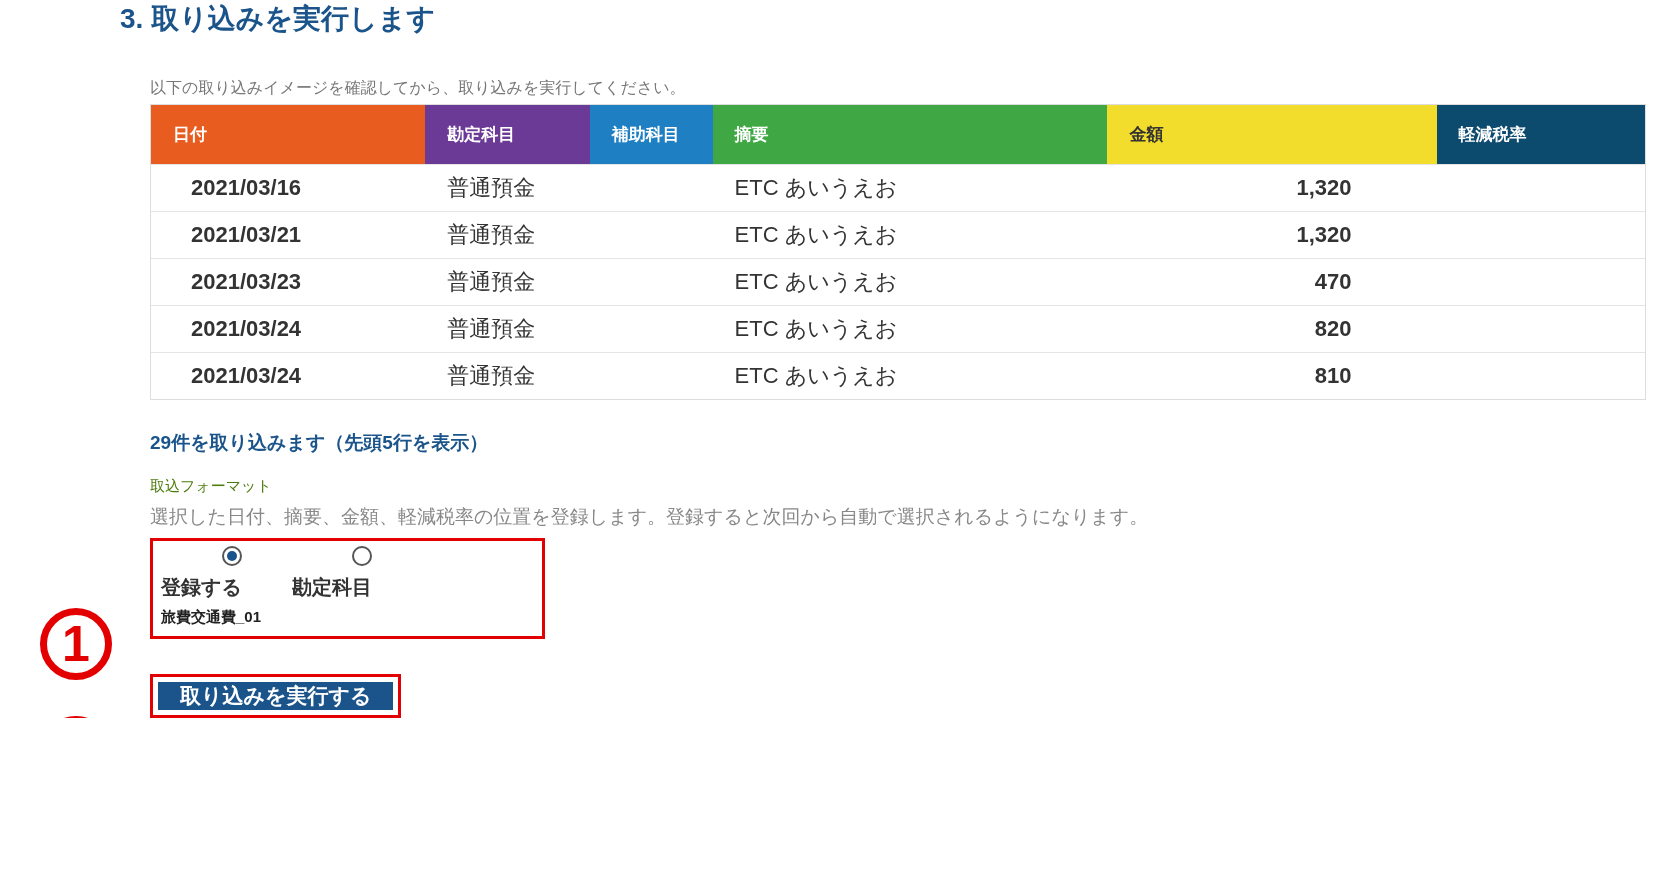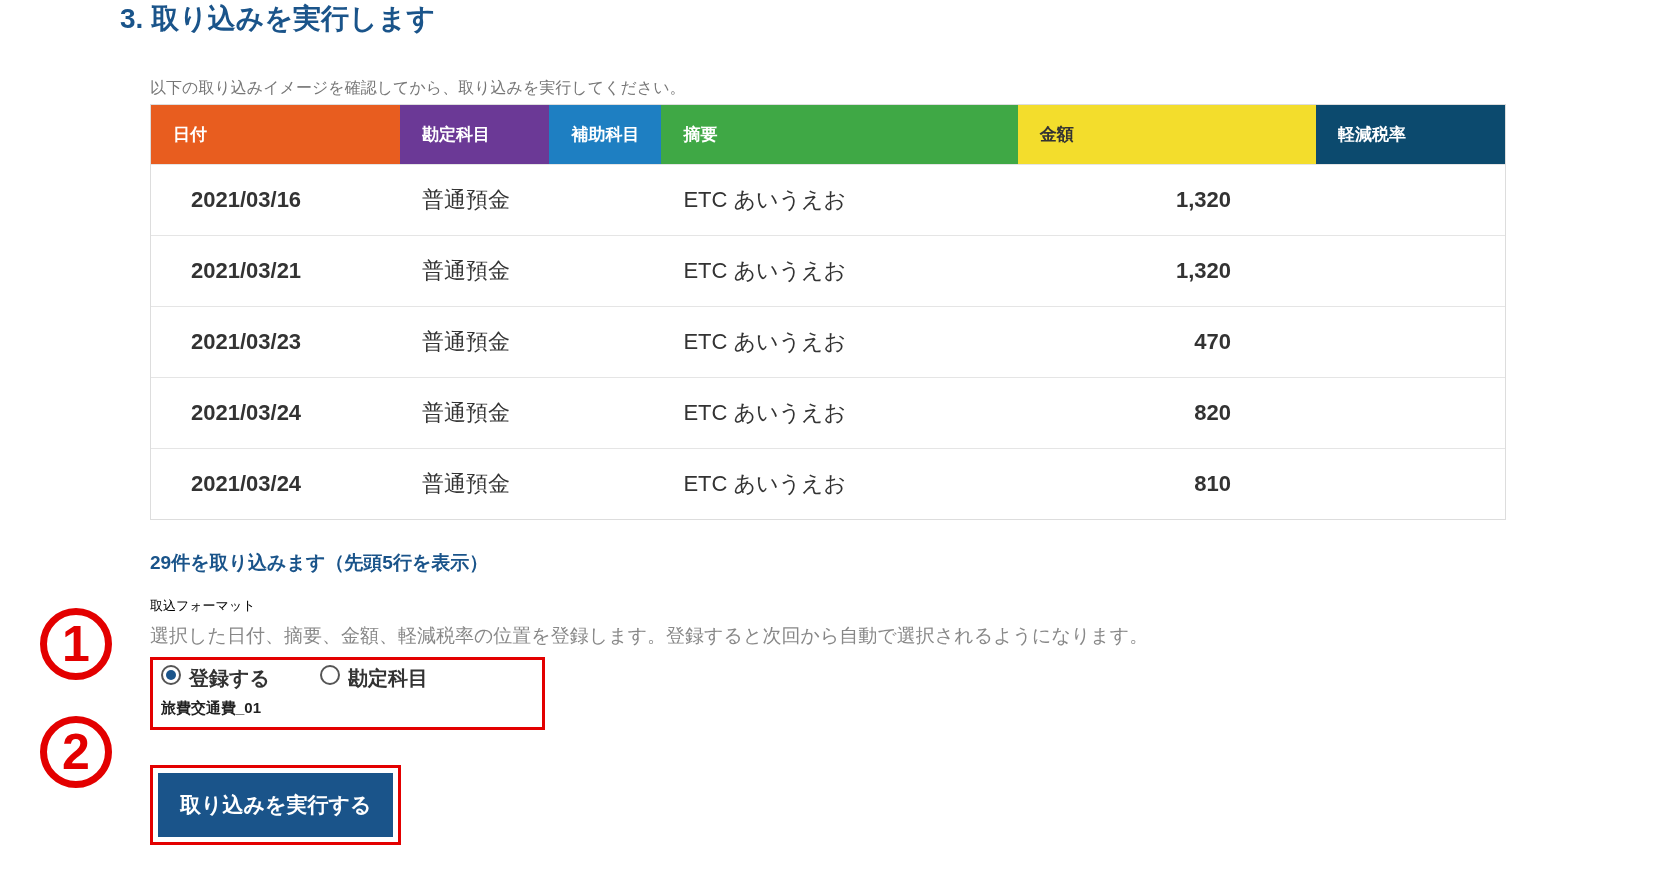--- a/index.html
+++ b/index.html
@@ -19,21 +19,21 @@
       font-weight: bold;
       margin: 0 0 40px 120px;
     }
     .instruction-text {
       font-size: 16px;
       color: #777;
       margin: 0 0 5px 150px;
     }
     .table-wrapper {
       margin-left: 150px;
-      width: 1356px;
+      width: 1496px;
       border: 1px solid #ddd;
     }
     .import-table {
       width: 100%;
       border-collapse: collapse;
     }
     .import-table thead th {
       color: #fff;
       font-weight: bold;
       font-size: 17px;
@@ -44,61 +44,62 @@
     .th-date { background-color: #e85d1f; width: 250px; }
     .th-account { background-color: #6b3996; width: 150px; }
     .th-subaccount { background-color: #1e7fc2; width: 110px; }
     .th-summary { background-color: #3fa845; width: 360px; }
     .th-amount { background-color: #f3dd2c; color: #333 !important; width: 300px; margin-top: 19px; }
     .th-taxrate { background-color: #0c4a6e; width: 190px; }
     .import-table tbody tr {
       border-top: 1px solid #e5e5e5;
     }
     .import-table tbody td {
-      padding: 20px 22px;
+      padding: 8px 22px;
       font-size: 22px;
       color: #333;
       vertical-align: middle;
     }
     .cell-date { font-weight: bold; color: #606060; padding-left: 40px !important; }
     .cell-account { color: #333; }
     .cell-summary { color: #222; padding-left: 22px !important; }
     .cell-amount { text-align: right; font-weight: bold; color: #555; padding-right: 85px !important; }
     .import-count {
       margin: 30px 0 21px 150px;
       font-size: 19px;
       font-weight: bold;
       color: #1a548a;
     }
     .format-label {
       margin: 0 0 6px 150px;
-      font-size: 13px;
-      color: #000000;
+      font-size: 15px;
+      color: #4d7c0f;
     }
     .format-desc {
       margin: 8px 0 8px 150px;
       font-size: 19px;
       color: #888;
     }
     .register-box {
       margin-left: 150px;
       width: 395px;
       border: 3px solid #e30000;
       padding: 5px 8px 8px 8px;
     }
     .radio-row {
       display: flex;
       gap: 50px;
       margin-bottom: 6px;
       align-items: center;
     }
     .radio-item {
       display: flex;
-      align-items: flex-start;
+      align-items: flex-end;
       gap: 8px;
+      flex-direction: column;
     }
     .radio-circle {
       width: 20px;
       height: 20px;
       border: 2px solid #555;
       border-radius: 50%;
       display: inline-flex;
       align-items: center;
       justify-content: center;
       flex-shrink: 0;
@@ -128,21 +129,21 @@
     .execute-box {
       margin: 35px 0 0 150px;
       border: 3px solid #e30000;
       padding: 5px;
       display: inline-block;
     }
     .execute-button {
       background: #1a548a;
       color: #fff;
       border: none;
-      padding: 18px 22px;
+      padding: 0 22px;
       font-size: 21px;
       font-weight: bold;
       cursor: pointer;
       font-family: inherit;
     }
     .annotation-number {
       position: absolute;
       width: 72px;
       height: 72px;
       border: 7px solid #e30000;

